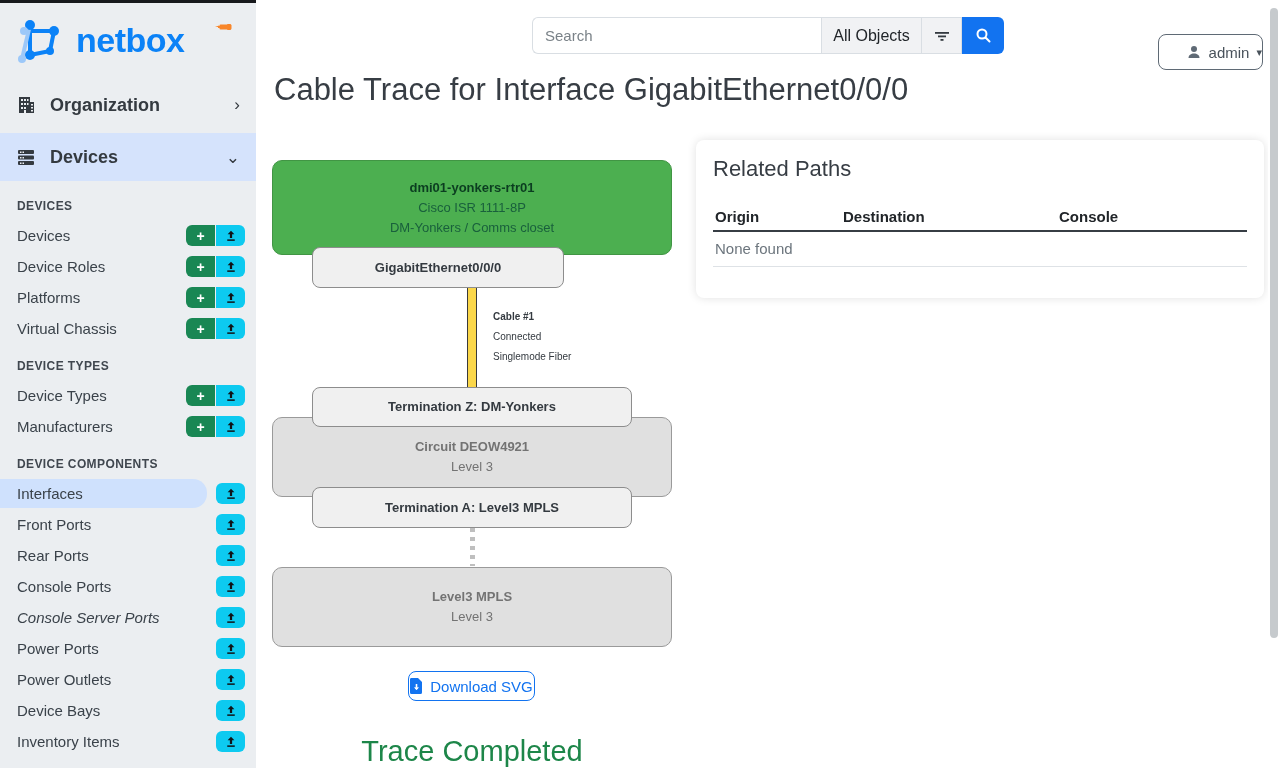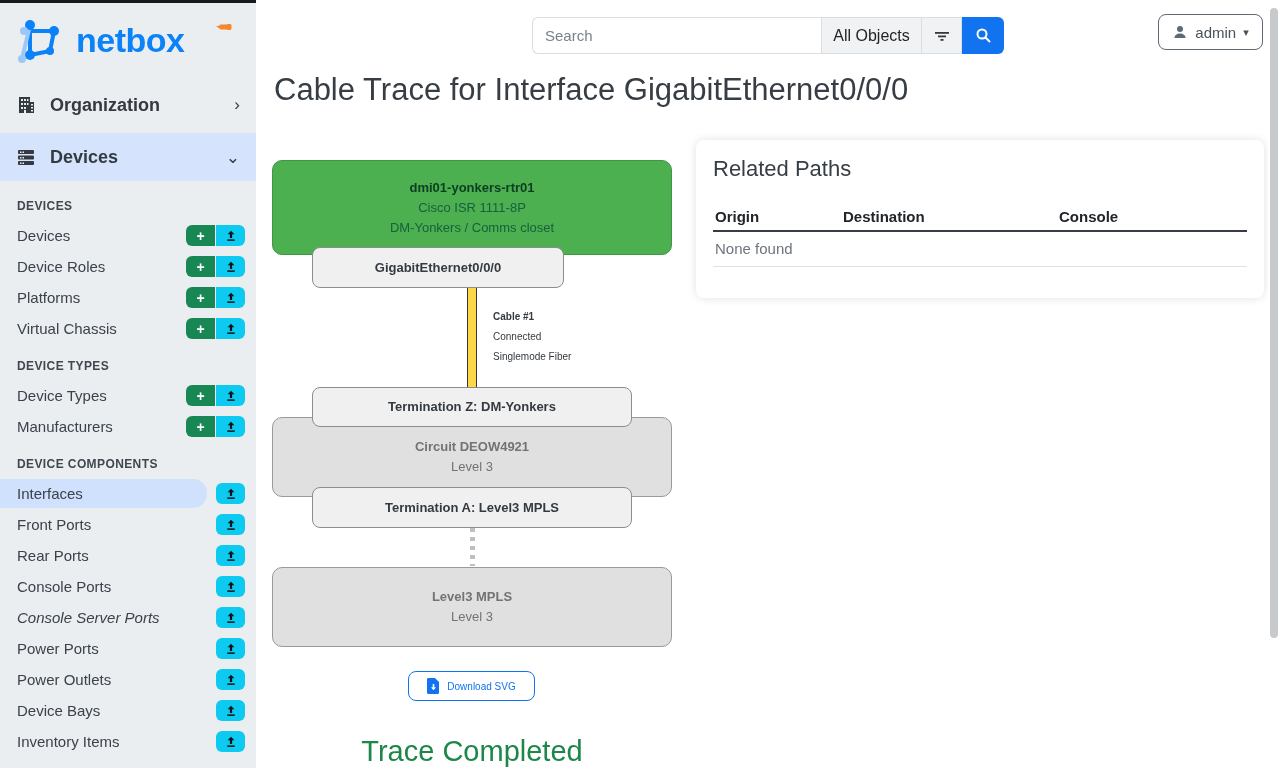--- a/index.html
+++ b/index.html
@@ -36,21 +36,21 @@
   .mini-btn svg { display:block; }
 
   
   .search-group { position:absolute; left:532px; top:17px; height:37px; display:flex; }
   .search-input { width:289px; height:37px; border:1px solid #d9dee3; border-right:none; border-radius:6px 0 0 6px; padding:0 12px; font-size:15px; color:#212529; outline:none; background:#fff; font-family:"Liberation Sans", sans-serif; }
   .search-input::placeholder { color:#7a8288; }
   .search-scope { width:100px; height:37px; background:#f1f2f4; border:1px solid #d9dee3; border-right:none; display:flex; align-items:center; justify-content:center; font-size:16px; color:#212529; cursor:pointer; }
   .search-filter { width:41px; height:37px; background:#f1f2f4; border:1px solid #d9dee3; display:flex; align-items:center; justify-content:center; cursor:pointer; }
   .search-btn { width:42px; height:37px; background:#1273f0; border:none; border-radius:0 6px 6px 0; display:flex; align-items:center; justify-content:center; cursor:pointer; }
 
-  .user-btn { position:absolute; left:1158px; top:14px; width:105px; height:36px; border:1px solid #5f6a75; border-radius:8px; background:#fff; display:flex; align-items:center; justify-content:center; gap:7px; cursor:pointer; }
+  .user-btn { position:absolute; left:1158px; top:34px; width:105px; height:36px; border:1px solid #5f6a75; border-radius:8px; background:#fff; display:flex; align-items:center; justify-content:flex-end; gap:7px; cursor:pointer; }
   .user-name { font-size:15px; color:#49525b; }
   .user-caret { font-size:11px; color:#49525b; }
 
   
   .page-title { position:absolute; left:274px; top:72px; width:900px; font-size:31px; font-weight:400; color:#373d44; }
 
   
   .tbox { position:absolute; display:flex; flex-direction:column; align-items:center; justify-content:center; text-align:center; font-size:13px; line-height:20px; cursor:pointer; }
   .tbox-green { left:272px; top:160px; width:400px; height:95px; background:#4caf50; border:1px solid #419544; border-radius:10px; z-index:2; }
   .tbox-green .t-name { font-weight:bold; color:#0b3d20; }
@@ -64,21 +64,21 @@
   .tbox-provider { left:272px; top:567px; width:400px; height:80px; }
   .tbox-gray .t-name { font-weight:bold; }
 
   .cable-line { position:absolute; left:467px; top:288px; width:10px; height:99px; background:#fbd74a; border-left:1.5px solid #3a3a3a; border-right:1.5px solid #3a3a3a; z-index:1; }
   .cable-label { position:absolute; left:493px; top:307px; width:180px; font-size:10px; line-height:20px; color:#343a40; z-index:4; }
   .cable-label .c-name { font-weight:bold; }
   .dash-line { position:absolute; left:470px; top:528px; width:5px; height:38px; z-index:1;
                background:repeating-linear-gradient(to bottom,#bfbfbf 0 4px, transparent 4px 9px); }
 
   .dl-btn { position:absolute; left:408px; top:671px; width:127px; height:30px; background:#fff; border:1px solid #1273f0; border-radius:8px; display:flex; align-items:center; justify-content:center; gap:7px; cursor:pointer; }
-  .dl-label { font-size:10px; color:#1273f0; }
+  .dl-label { font-size:15px; color:#1273f0; }
 
   .trace-status { position:absolute; left:272px; top:735px; width:400px; text-align:center; font-size:29px; color:#1d8649; }
 
   
   .card { position:absolute; left:696px; top:140px; width:568px; height:158px; background:#fff; border-radius:8px; box-shadow:0 0 10px rgba(0,0,0,0.12); }
   .card-title { position:absolute; left:17px; top:16px; font-size:22px; color:#373d44; }
   .rp-th { position:absolute; top:68px; font-size:15px; font-weight:bold; color:#212529; }
   .rp-th-origin { left:19px; } .rp-th-dest { left:147px; } .rp-th-seg { left:363px; }
   .rp-head-rule { position:absolute; left:17px; top:90px; width:534px; border-bottom:2px solid #373d44; }
   .rp-empty { position:absolute; left:19px; top:100px; font-size:15px; color:#6c757d; }

